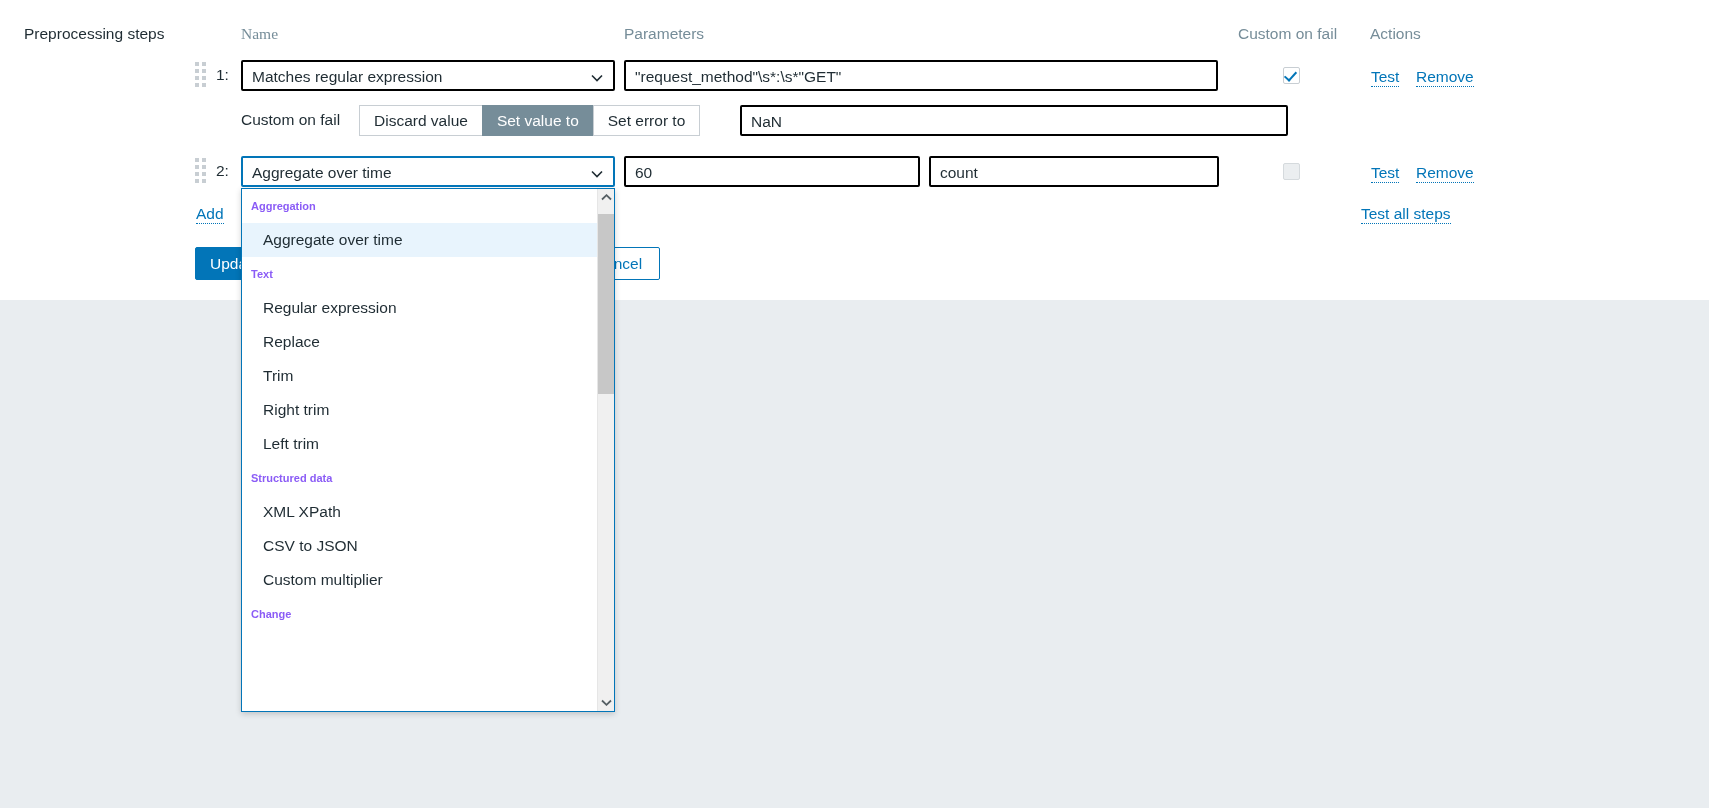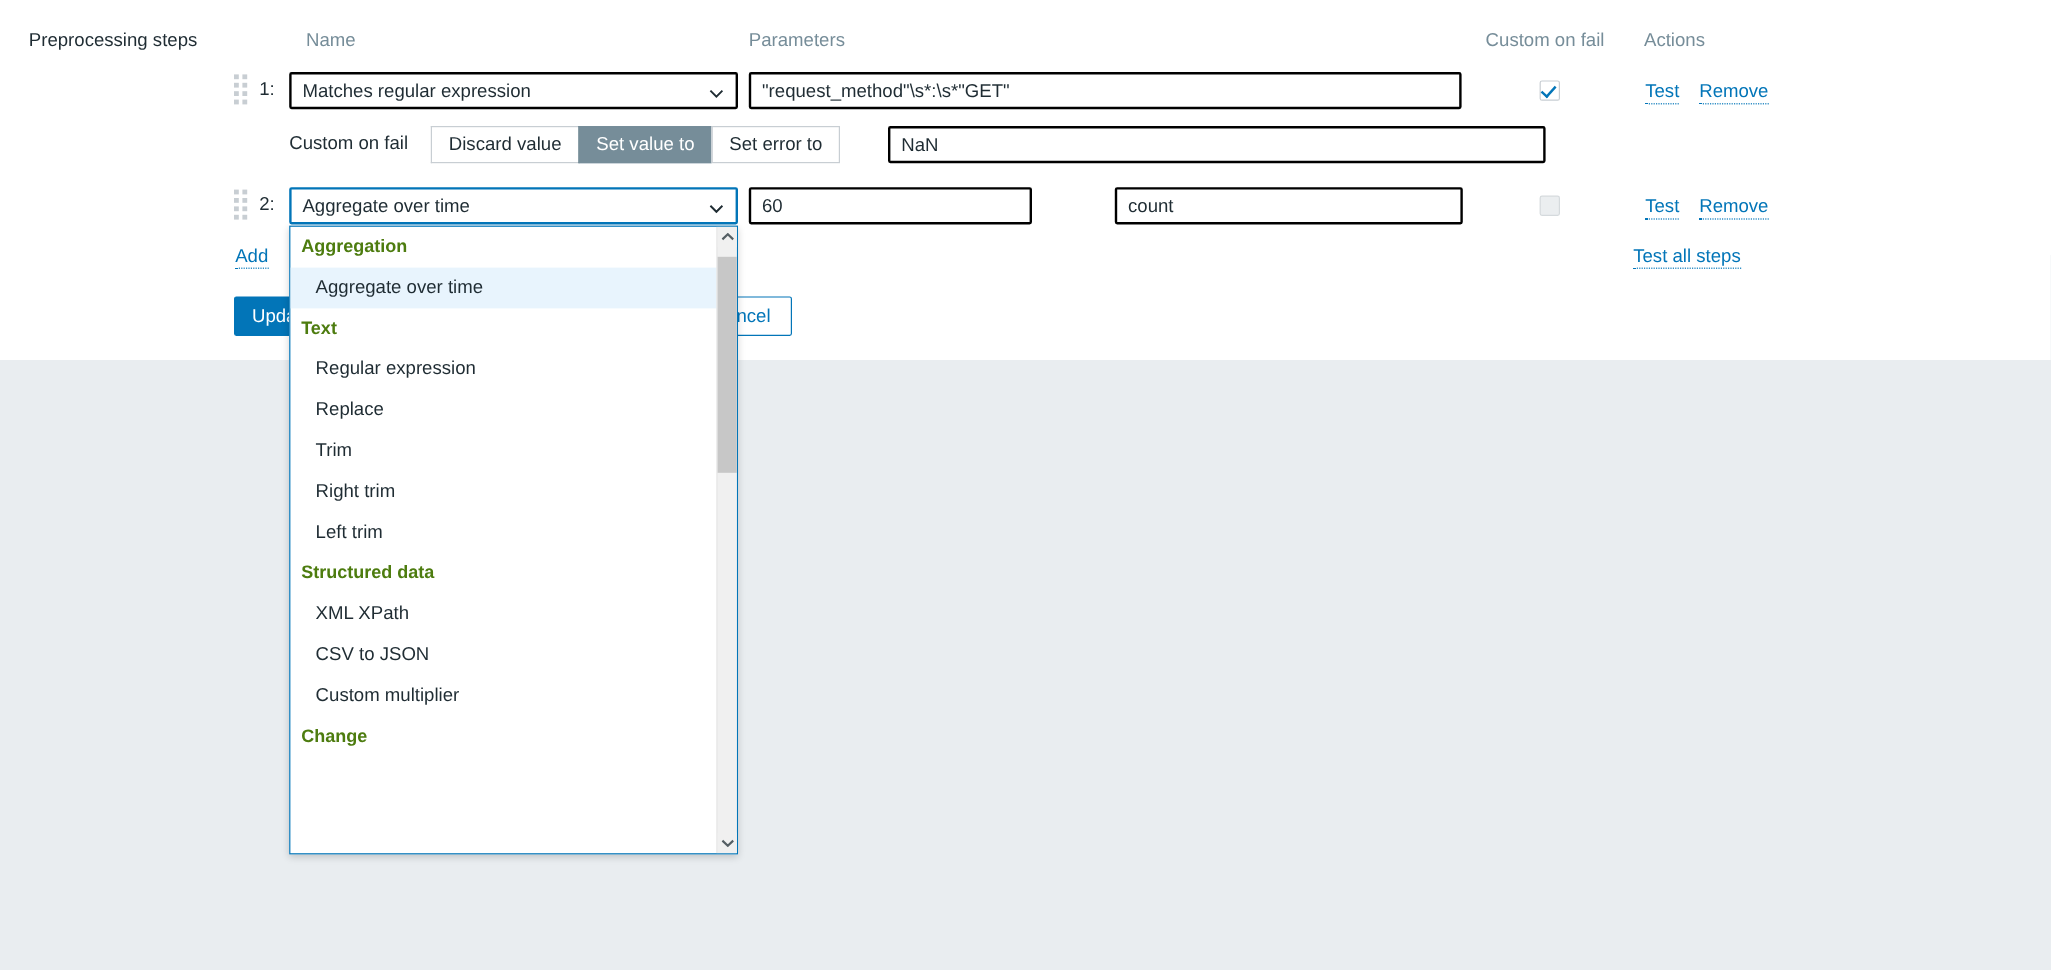--- a/index.html
+++ b/index.html
@@ -35,21 +35,21 @@
     white-space: nowrap;
   }
   .label-left {
     position: absolute;
     left: 24px;
     top: 25px;
     color: #1f2c33;
     font-size: 15.5px;
     white-space: nowrap;
   }
-  #head-name      { left: 255px;  top: 25px; }
+  #head-name      { left: 241px;  top: 25px; font-family: Liberation Serif, serif; }
   #head-params    { left: 624px;  top: 25px; }
   #head-custom    { left: 1238px; top: 25px; }
   #head-actions   { left: 1370px; top: 25px; }
 
   
   .drag-handle {
     position: absolute;
     width: 11px;
     height: 26px;
     display: grid;
@@ -219,22 +219,22 @@
   .dropdown-scroll {
     position: absolute;
     left: 0; top: 0;
     width: 356px;
     height: 522px;
     overflow: hidden;
   }
   .dd-group {
     padding: 6px 0 6px 9px;
     font-weight: bold;
-    font-size: 15px;
-    color: #4d7c0f;
+    font-size: 11px;
+    color: #8b5cf6;
     white-space: nowrap;
     line-height: 22px;
   }
   .dd-item {
     padding: 6px 0 6px 21px;
     font-size: 15.5px;
     color: #1f2c33;
     white-space: nowrap;
     line-height: 22px;
     cursor: pointer;
@@ -340,21 +340,21 @@
 
 <div class="select-box focused" style="left:241px; top:156px; width:374px; z-index:60;">
   <span>Aggregate over time</span>
   <span class="caret">
     <svg width="12" height="8" viewBox="0 0 12 8">
         <path d="M1 1.5 L6 6.5 L11 1.5" fill="none" stroke="#1f2c33" stroke-width="1.6"></path>
       </svg>
   </span>
 </div>
 
-<div class="text-input" style="left:624px; top:156px; width:236px;">
+<div class="text-input" style="left:624px; top:156px; width:296px;">
   <span>60</span>
 </div>
 <div class="text-input" style="left:929px; top:156px; width:290px;">
   <span>count</span>
 </div>
 
 <div class="cbox disabled" style="left:1283px; top:163px;"></div>
 <a class="link" style="left:1371px; top:163px;">Test</a>
 <a class="link" style="left:1416px; top:163px;">Remove</a>
 

